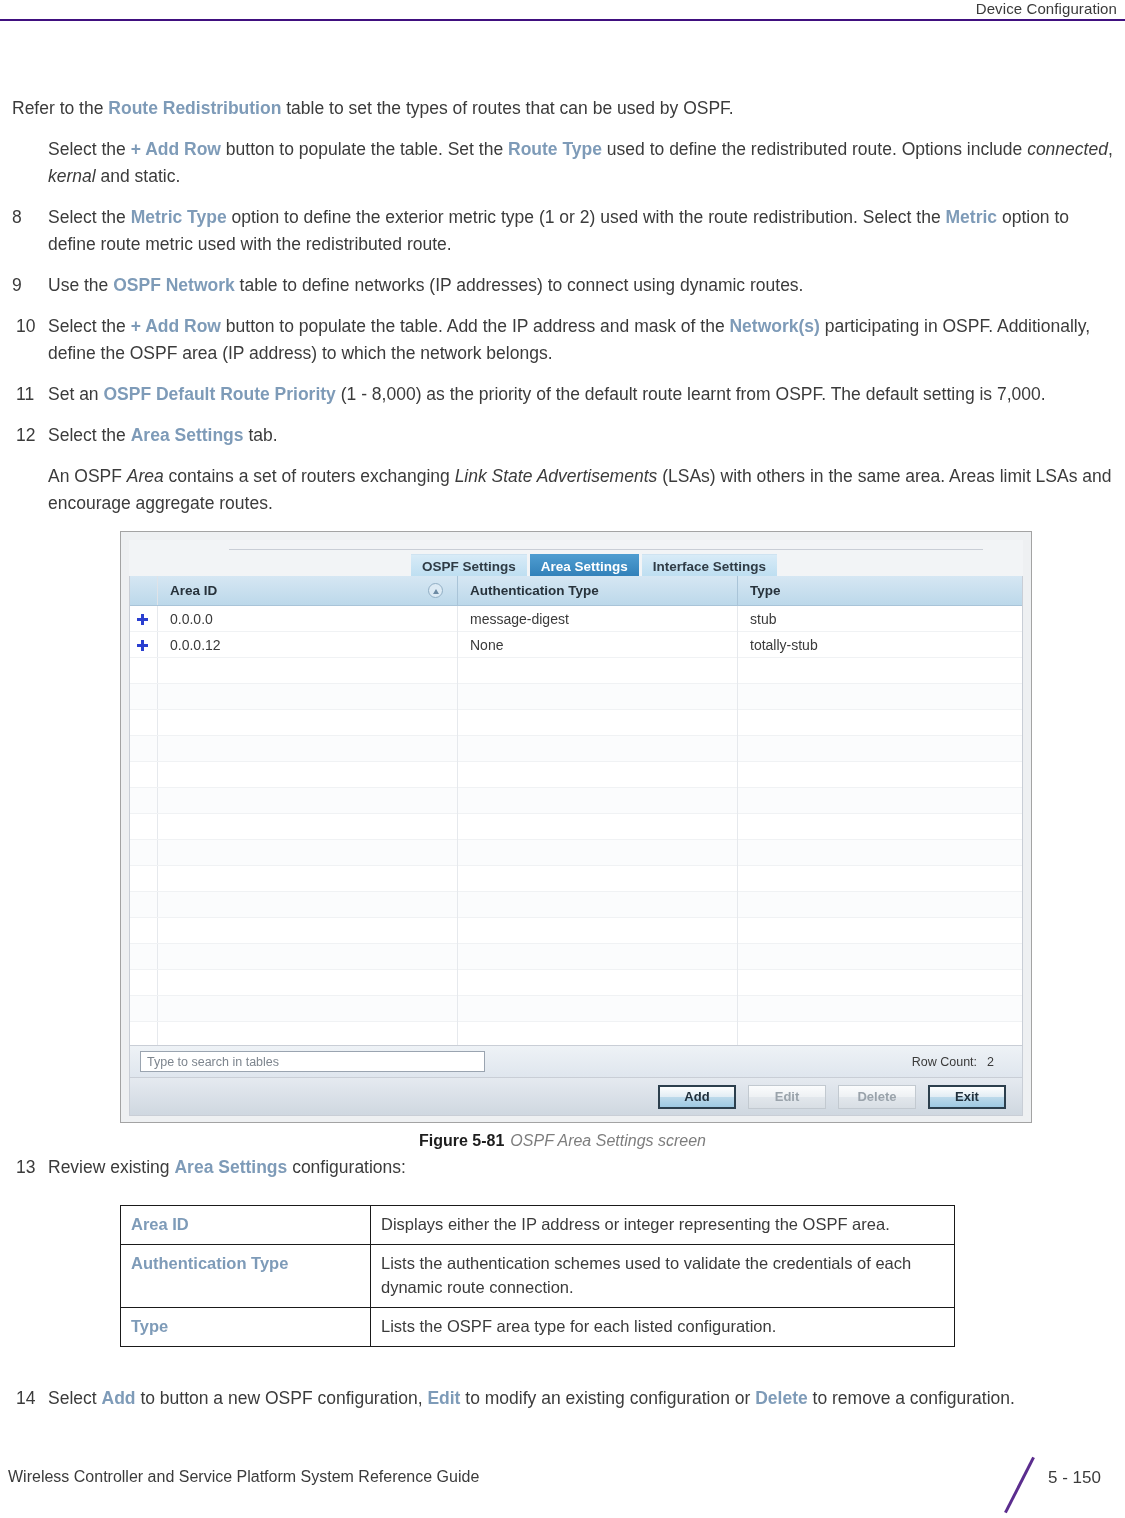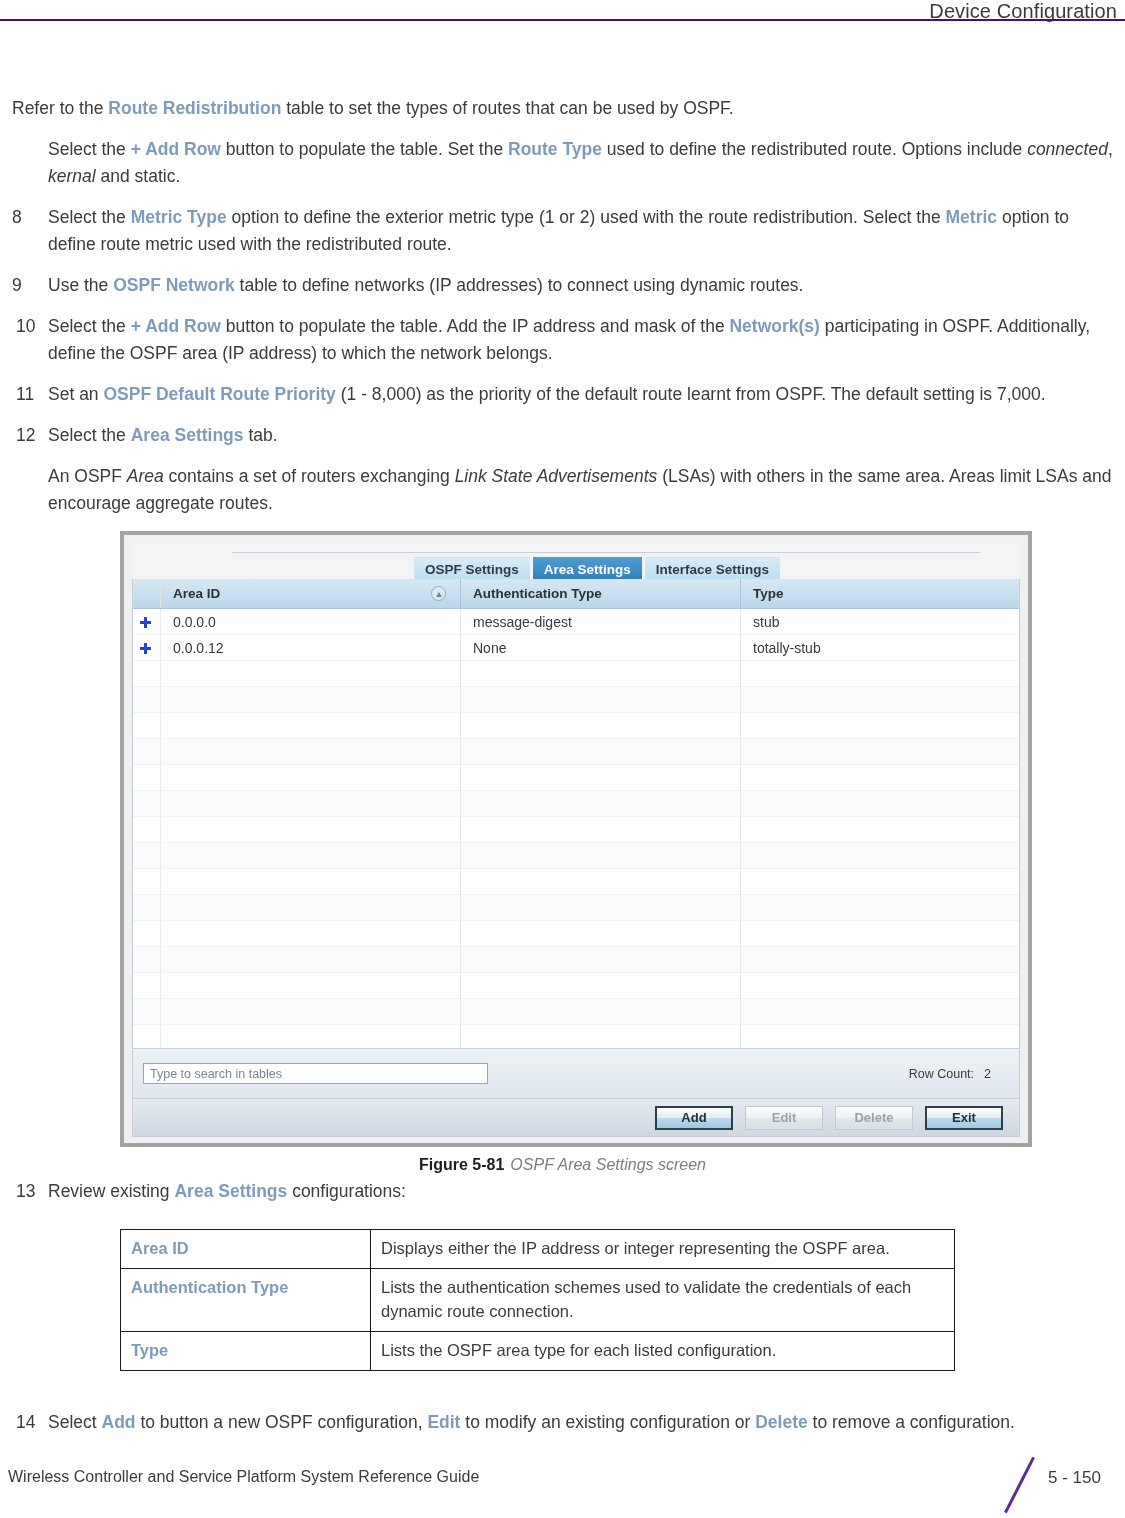--- a/index.html
+++ b/index.html
@@ -17,21 +17,21 @@
   
   .page-header {
     position: absolute;
     top: 0; left: 0; right: 0;
     height: 22px;
   }
   .page-header .title {
     position: absolute;
     right: 8px;
     top: 0px;
-    font-size: 20px;
+    font-size: 15px;
     color: #3a3a3a;
     letter-spacing: .1px;
     margin-left: 8px;
   }
   .header-rule {
     position: absolute;
     left: 0; right: 0;
     top: 19px;
     height: 2px;
     background: #40107f;
@@ -88,21 +88,21 @@
   
   .figure {
     margin: 0;
     padding: 0;
   }
   .shot {
     position: relative;
     width: 912px;
     margin-left: 108px;
     background: #eef0f2;
-    border: 4px solid #a3a3a3;
+    border: 1px solid #a3a3a3;
     padding: 8px 8px 6px 8px;
   }
   .shot-inner {
     position: relative;
     background: #f2f4f6;
   }
 
   
   .tabstrip {
     position: relative;
@@ -218,21 +218,21 @@
   }
   .grow .cell.last { border-right: none; }
   .grow.empty .cell { color: transparent; }
   .grow.alt { background: #fbfcfd; }
 
   
   .searchbar {
     position: relative;
     display: flex;
     align-items: center;
-    height: 50px;
+    height: 32px;
     background: linear-gradient(to bottom, #eef2f6 0%, #dfe6ee 100%);
     border: 1px solid #c9ced6;
     border-top: none;
     padding: 0 10px;
   }
   .search-input {
     width: 345px;
     height: 21px;
     background: #ffffff;
     border: 1px solid #9aa4b0;

